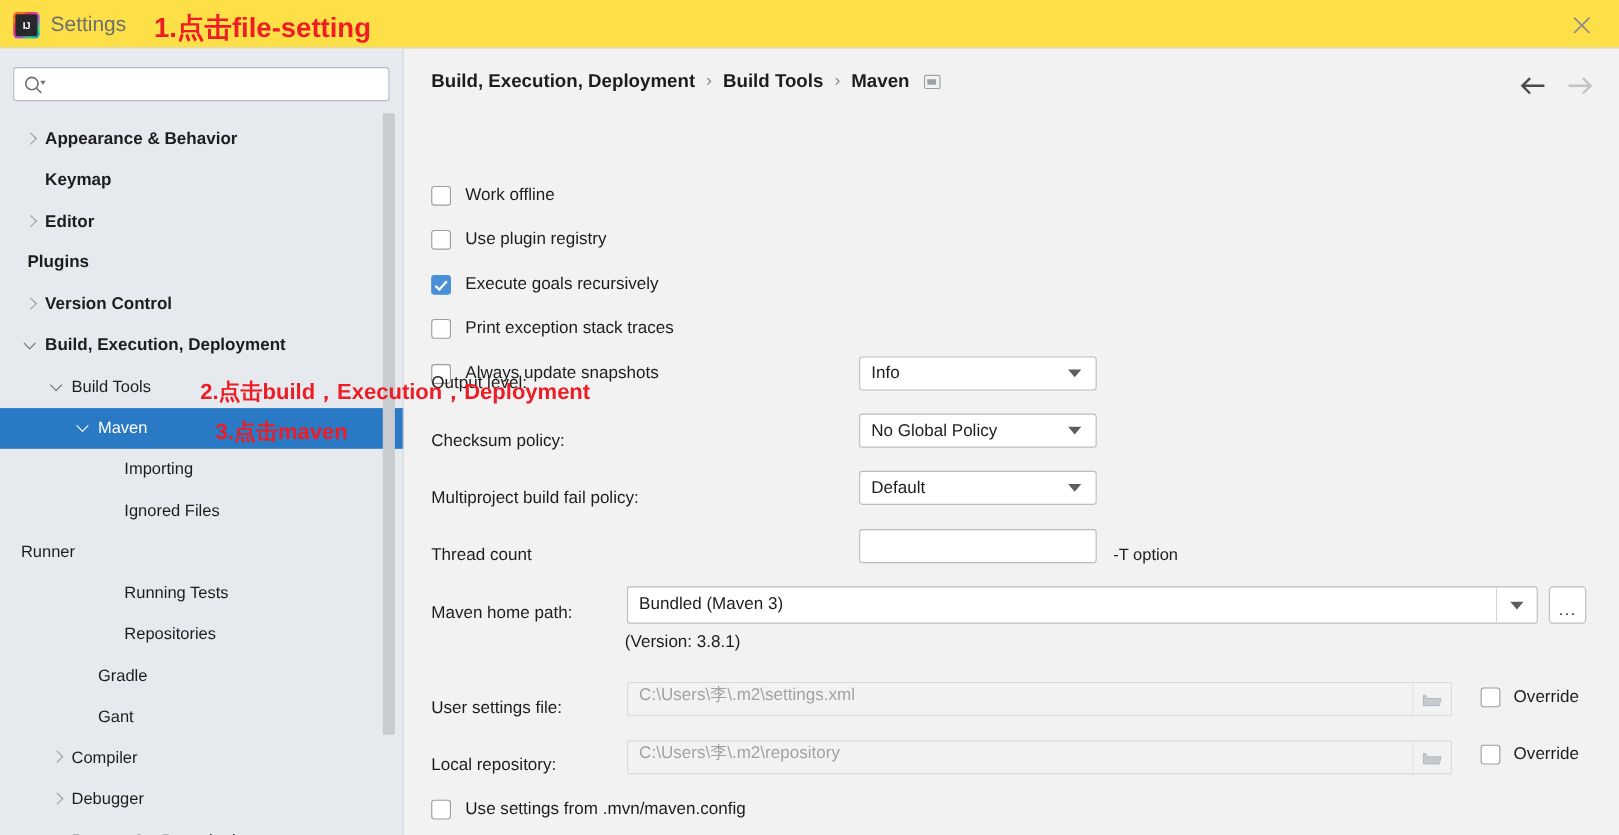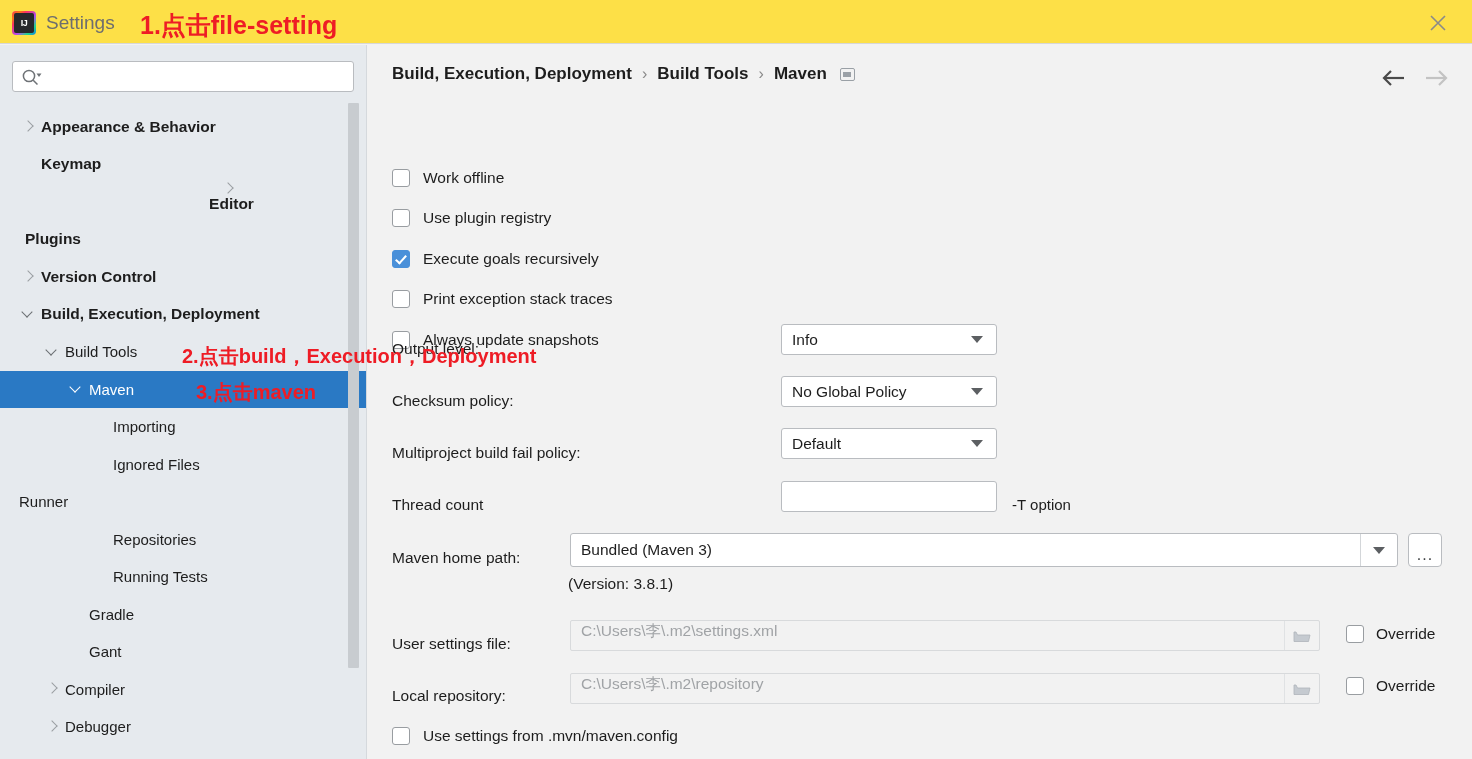--- a/index.html
+++ b/index.html
@@ -475,21 +475,21 @@
 
   <div class="tree" id="tree">
       <div class="row bold" style="padding-left: 22px;">
         <span class="arrow right"></span>
         <span class="label">Appearance &amp; Behavior</span>
       </div>
       <div class="row bold" style="padding-left: 22px;">
         <span class="arrow "></span>
         <span class="label">Keymap</span>
       </div>
-      <div class="row bold" style="padding-left: 22px; flex-direction: column;">
+      <div class="row bold" style="padding-left: 22px;">
         <span class="arrow right"></span>
         <span class="label">Editor</span>
       </div>
       <div class="row bold" style="padding-left: 6px;">
         <span class="arrow "></span>
         <span class="label">Plugins</span>
         <span class="badge">1</span>
         <span class="chip"></span>
       </div>
       <div class="row bold" style="padding-left: 22px;">
@@ -521,26 +521,26 @@
         <span class="label">Ignored Files</span>
         <span class="chip"></span>
       </div>
       <div class="row" style="">
         <span class="arrow "></span>
         <span class="label">Runner</span>
         <span class="chip"></span>
       </div>
       <div class="row" style="padding-left: 94px;">
         <span class="arrow "></span>
+        <span class="label">Running Tests</span>
+        <span class="chip"></span>
+      </div>
+      <div class="row" style="padding-left: 94px;">
+        <span class="arrow "></span>
         <span class="label">Repositories</span>
-        <span class="chip"></span>
-      </div>
-      <div class="row" style="padding-left: 94px;">
-        <span class="arrow "></span>
-        <span class="label">Running Tests</span>
         <span class="chip"></span>
       </div>
       <div class="row" style="padding-left: 70px;">
         <span class="arrow "></span>
         <span class="label">Gradle</span>
         <span class="chip"></span>
       </div>
       <div class="row" style="padding-left: 70px;">
         <span class="arrow "></span>
         <span class="label">Gant</span>

